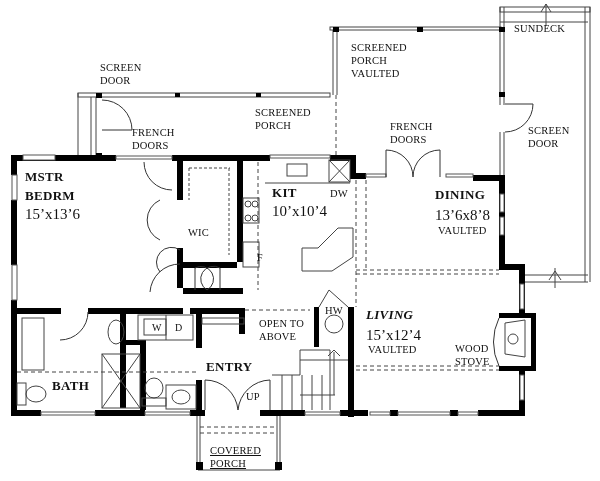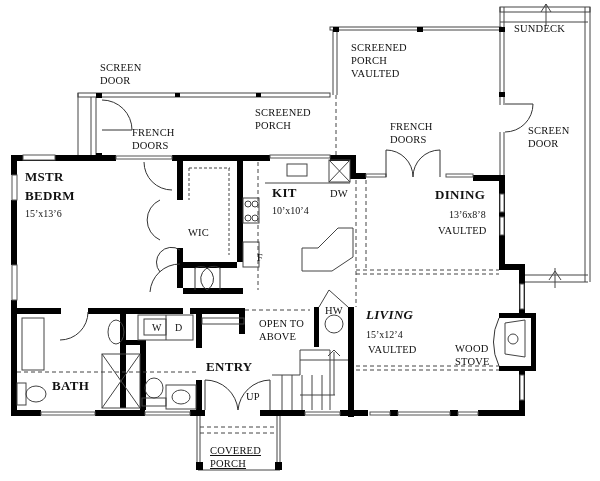--- a/index.html
+++ b/index.html
@@ -2,21 +2,21 @@
 <html><head>
 <meta charset="utf-8">
 <style>
   html, body { margin: 0; padding: 0; background: #ffffff; }
   #plan-root { position: relative; width: 600px; height: 481px; overflow: hidden; background: #ffffff; }
   svg { position: absolute; left: 0; top: 0; }
   .lbl { position: absolute; color: #111; white-space: pre; line-height: 1; }
   .serif { font-family: "Liberation Serif", "DejaVu Serif", serif; }
   .small { font-size: 10.5px; letter-spacing: 0.2px; line-height: 13px; }
   .big { font-size: 13px; font-weight: bold; letter-spacing: 0.3px; line-height: 19px; }
-  .dim { font-size: 10px; line-height: 18px; }
+  .dim { font-size: 15px; line-height: 18px; }
   .tiny { font-size: 10px; }
 </style>
 </head>
 <body>
 
 <div id="plan-root">
 
   <svg width="600" height="481" viewBox="0 0 600 481">
     <g fill="none" stroke="#444" stroke-width="1">
 
@@ -246,21 +246,21 @@
   <div class="lbl serif dim" style="left:25px; top:205px;">15’x13’6</div>
 
   <div class="lbl serif small" style="left:188px; top:226px;">WIC</div>
 
   <div class="lbl serif big" style="left:272px; top:183px;">KIT</div>
   <div class="lbl serif dim" style="left:272px; top:202px;">10’x10’4</div>
   <div class="lbl serif small" style="left:330px; top:187px;">DW</div>
   <div class="lbl serif tiny" style="left:257px; top:253px;">F</div>
 
   <div class="lbl serif big" style="left:435px; top:185px;">DINING</div>
-  <div class="lbl serif dim" style="left:435px; top:206px;margin-left:14px;">13’6x8’8</div>
+  <div class="lbl serif dim" style="left:435px; top:206px;">13’6x8’8</div>
   <div class="lbl serif small" style="left:438px; top:224px;">VAULTED</div>
 
   <div class="lbl serif big" style="left:366px; top:305px;font-style:italic;">LIVING</div>
   <div class="lbl serif dim" style="left:366px; top:326px;">15’x12’4</div>
   <div class="lbl serif small" style="left:368px; top:343px;">VAULTED</div>
 
   <div class="lbl serif small" style="left:448px; top:342px;margin-left:7px;">WOOD
 STOVE</div>
 
   <div class="lbl serif small" style="left:259px; top:317px;">OPEN TO

